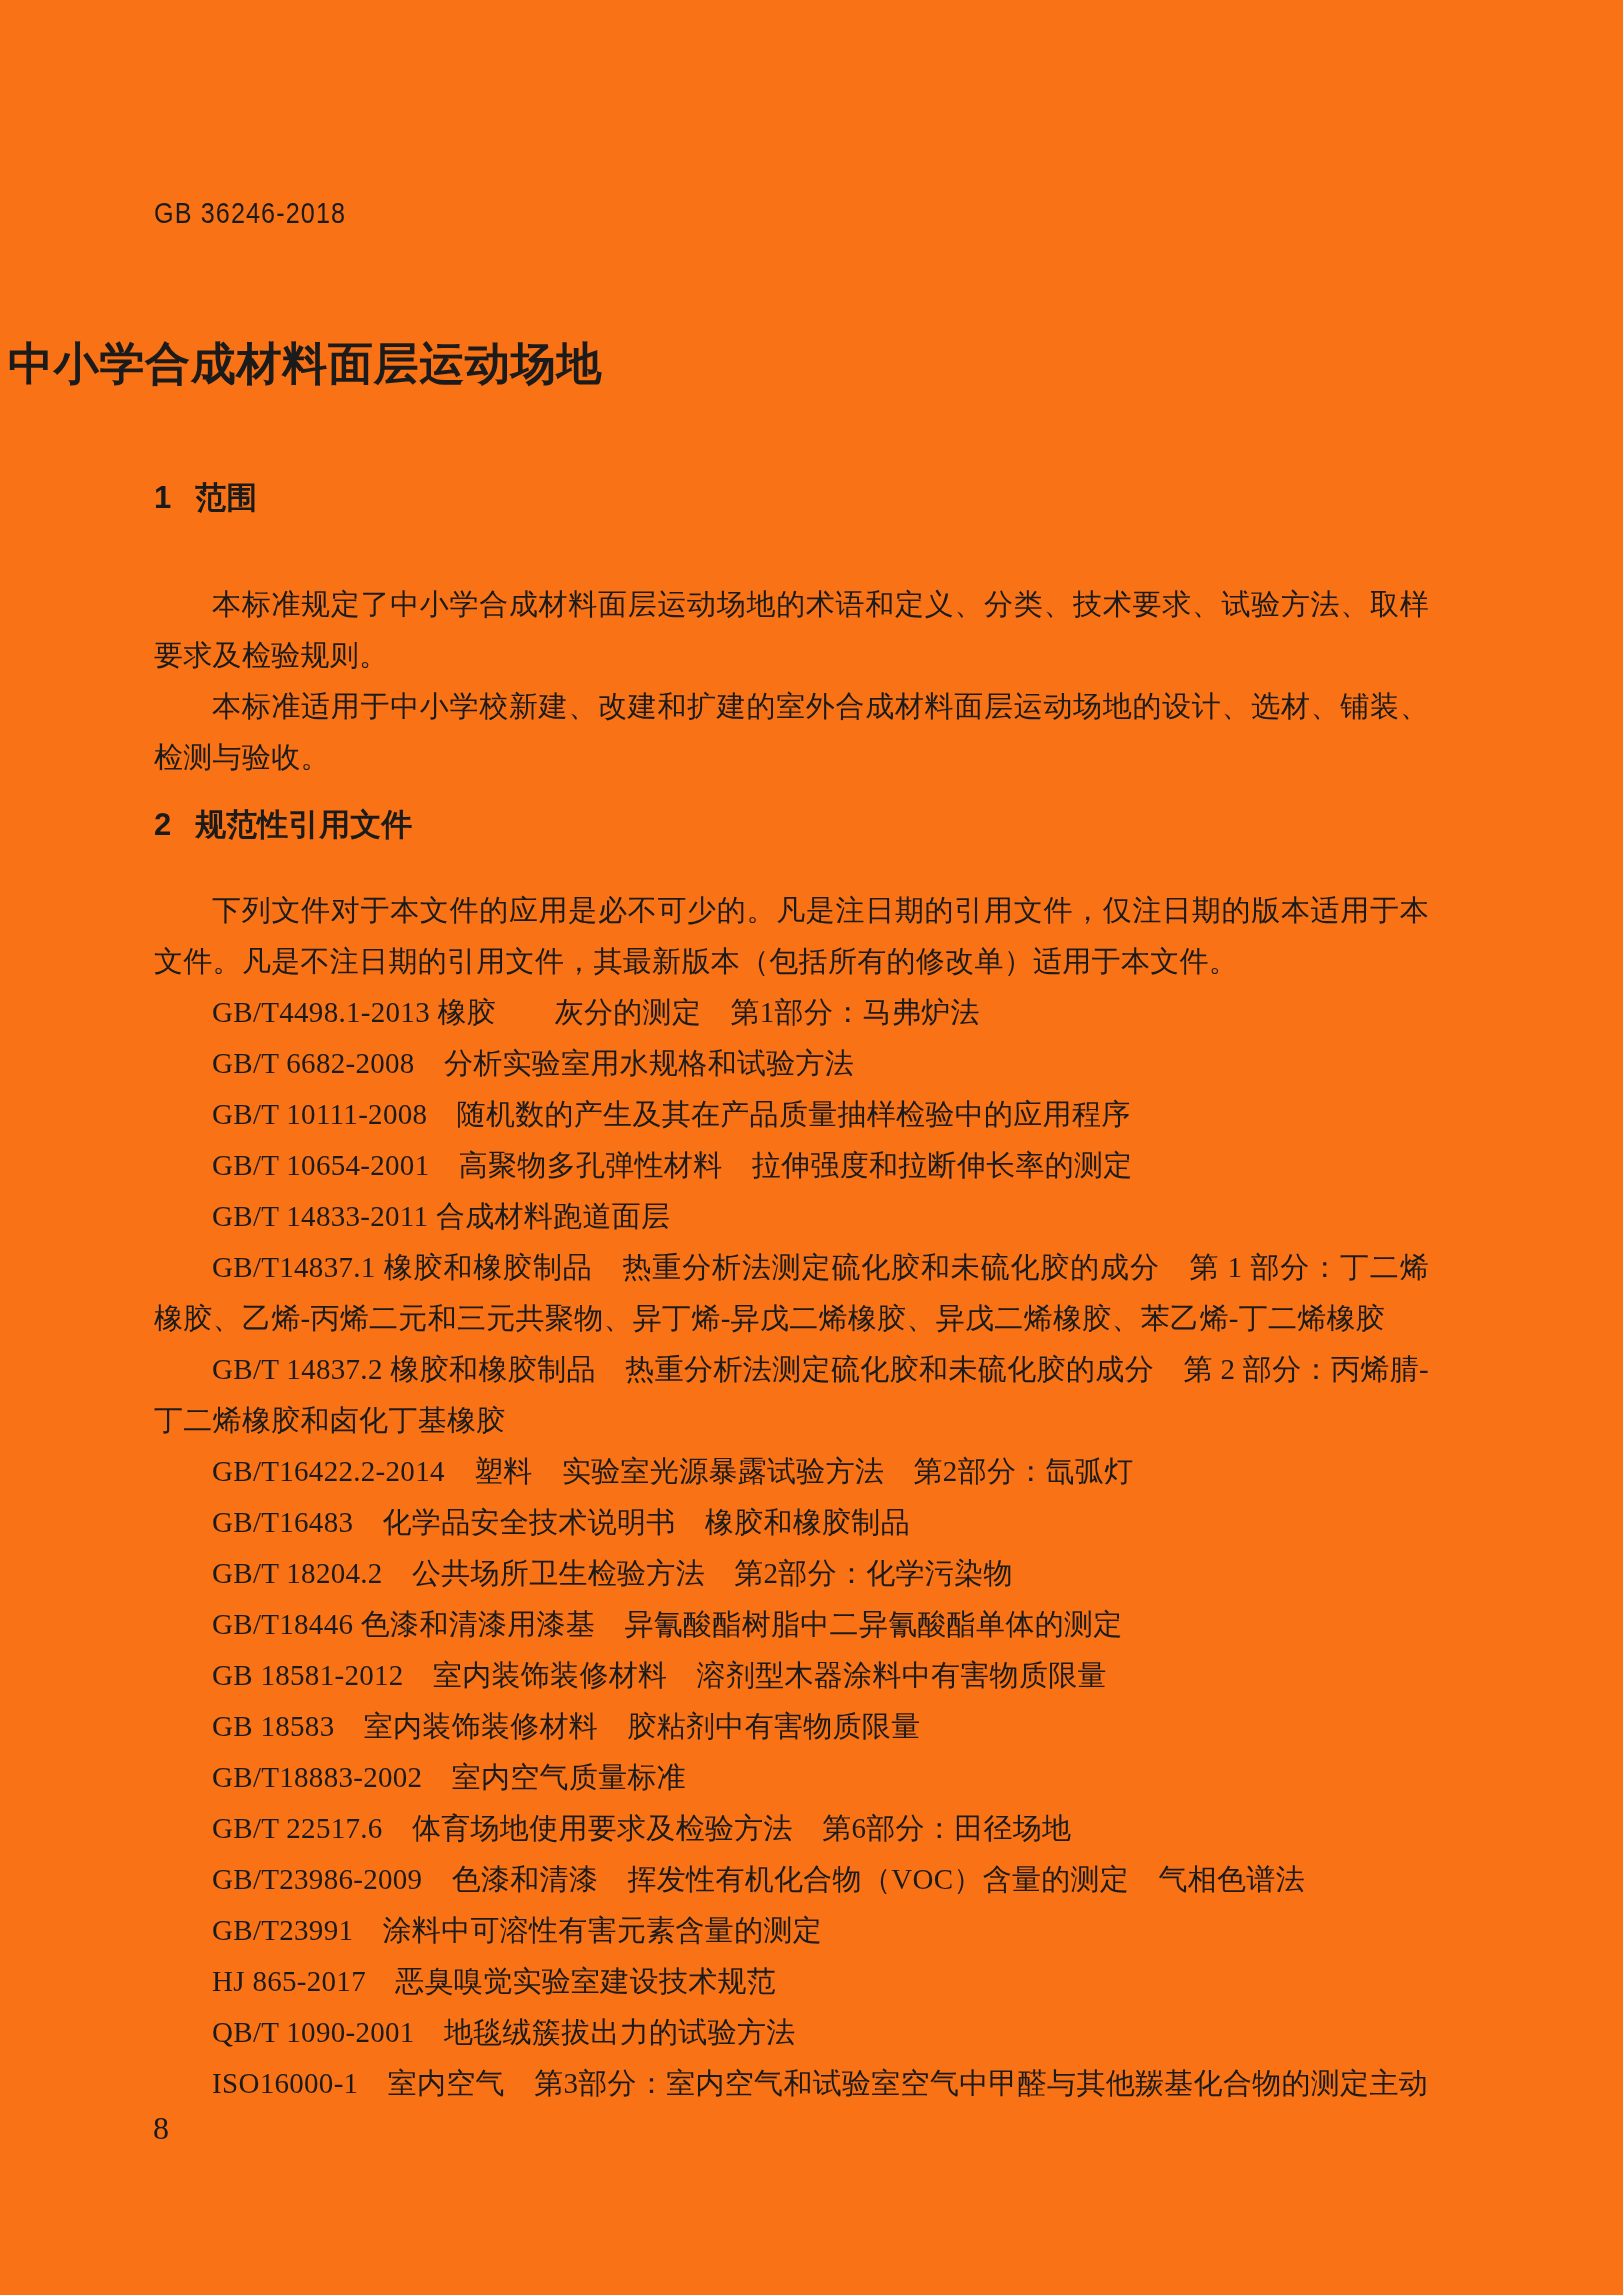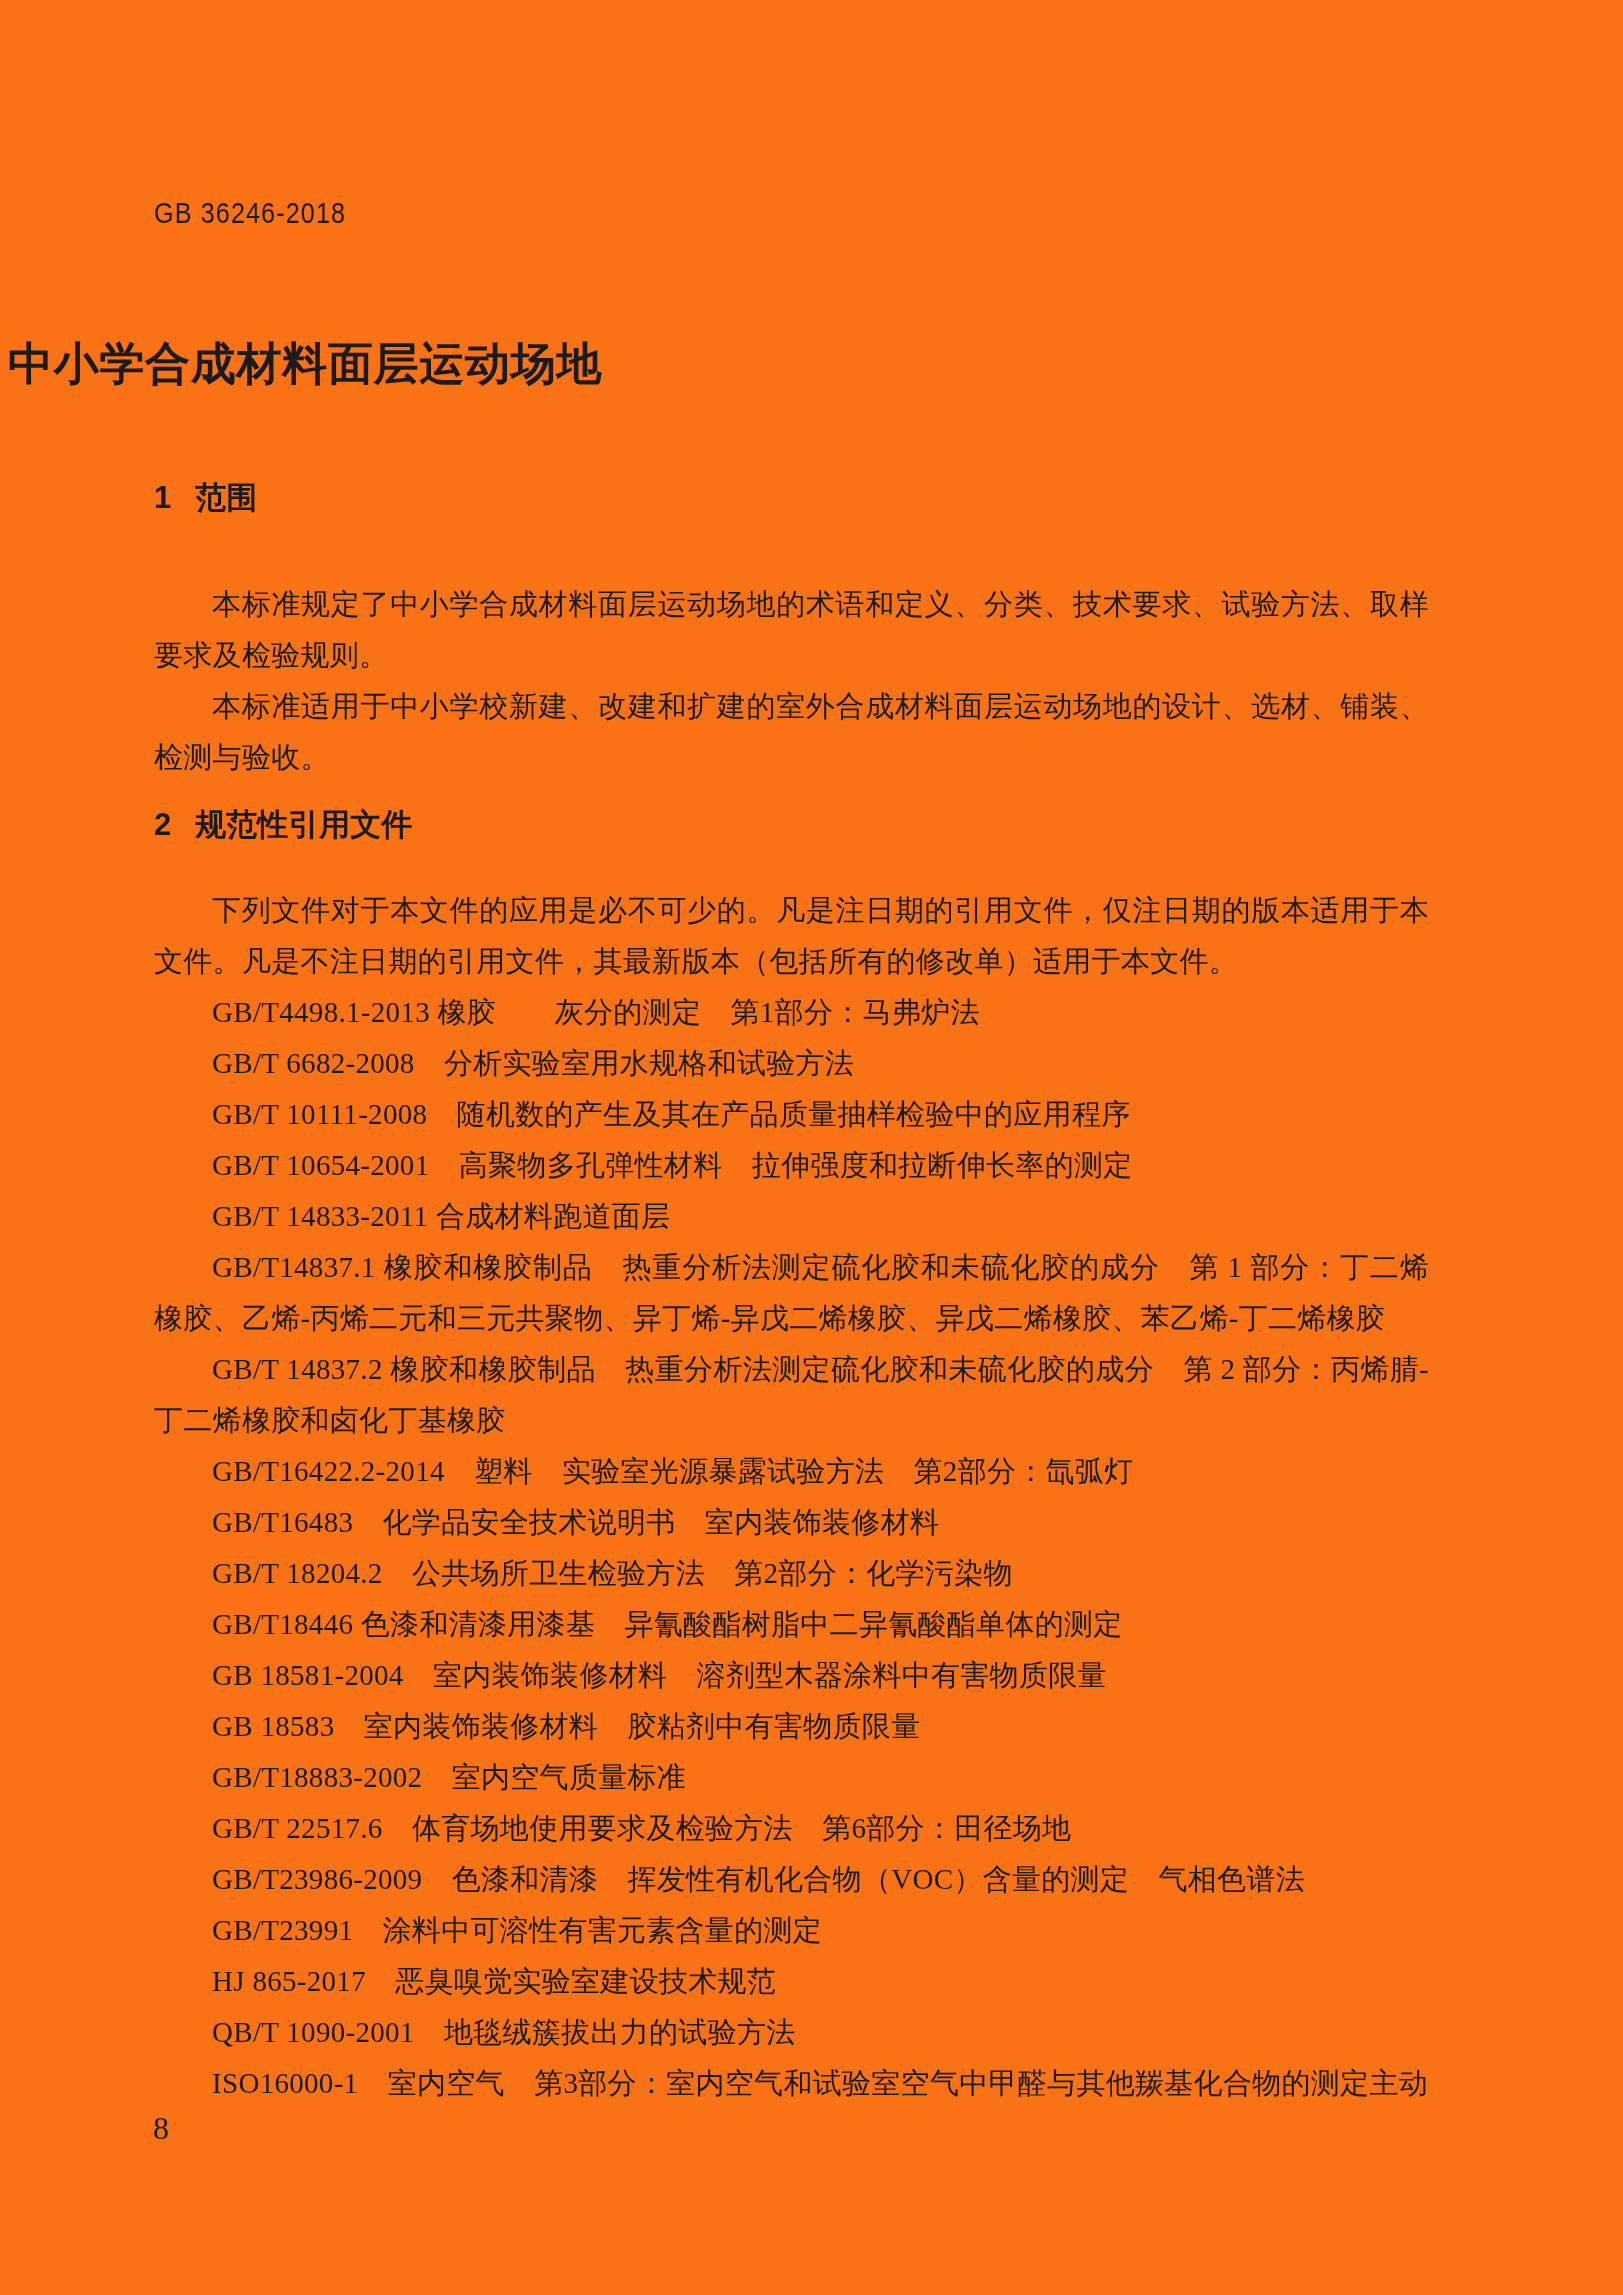--- a/index.html
+++ b/index.html
@@ -101,24 +101,24 @@
   <div class="body-block" id="refs-body">
     <p class="para">下列文件对于本文件的应用是必不可少的。凡是注日期的引用文件，仅注日期的版本适用于本文件。凡是不注日期的引用文件，其最新版本（包括所有的修改单）适用于本文件。</p>
     <div class="ref-item">GB/T4498.1-2013 橡胶　　灰分的测定　第1部分：马弗炉法</div>
     <div class="ref-item">GB/T 6682-2008　分析实验室用水规格和试验方法</div>
     <div class="ref-item">GB/T 10111-2008　随机数的产生及其在产品质量抽样检验中的应用程序</div>
     <div class="ref-item">GB/T 10654-2001　高聚物多孔弹性材料　拉伸强度和拉断伸长率的测定</div>
     <div class="ref-item">GB/T 14833-2011 合成材料跑道面层</div>
     <div class="ref-item">GB/T14837.1 橡胶和橡胶制品　热重分析法测定硫化胶和未硫化胶的成分　第 1 部分：丁二烯橡胶、乙烯-丙烯二元和三元共聚物、异丁烯-异戊二烯橡胶、异戊二烯橡胶、苯乙烯-丁二烯橡胶</div>
     <div class="ref-item">GB/T 14837.2 橡胶和橡胶制品　热重分析法测定硫化胶和未硫化胶的成分　第 2 部分：丙烯腈-丁二烯橡胶和卤化丁基橡胶</div>
     <div class="ref-item">GB/T16422.2-2014　塑料　实验室光源暴露试验方法　第2部分：氙弧灯</div>
-    <div class="ref-item">GB/T16483　化学品安全技术说明书　室内装饰装修材料</div>
+    <div class="ref-item">GB/T16483　化学品安全技术说明书　橡胶和橡胶制品</div>
     <div class="ref-item">GB/T 18204.2　公共场所卫生检验方法　第2部分：化学污染物</div>
     <div class="ref-item">GB/T18446 色漆和清漆用漆基　异氰酸酯树脂中二异氰酸酯单体的测定</div>
-    <div class="ref-item">GB 18581-2004　室内装饰装修材料　溶剂型木器涂料中有害物质限量</div>
+    <div class="ref-item">GB 18581-2012　室内装饰装修材料　溶剂型木器涂料中有害物质限量</div>
     <div class="ref-item">GB 18583　室内装饰装修材料　胶粘剂中有害物质限量</div>
     <div class="ref-item">GB/T18883-2002　室内空气质量标准</div>
     <div class="ref-item">GB/T 22517.6　体育场地使用要求及检验方法　第6部分：田径场地</div>
     <div class="ref-item">GB/T23986-2009　色漆和清漆　挥发性有机化合物（VOC）含量的测定　气相色谱法</div>
     <div class="ref-item">GB/T23991　涂料中可溶性有害元素含量的测定</div>
     <div class="ref-item">HJ 865-2017　恶臭嗅觉实验室建设技术规范</div>
     <div class="ref-item">QB/T 1090-2001　地毯绒簇拔出力的试验方法</div>
     <div class="ref-item">ISO16000-1　室内空气　第3部分：室内空气和试验室空气中甲醛与其他羰基化合物的测定主动</div>
   </div>
 

